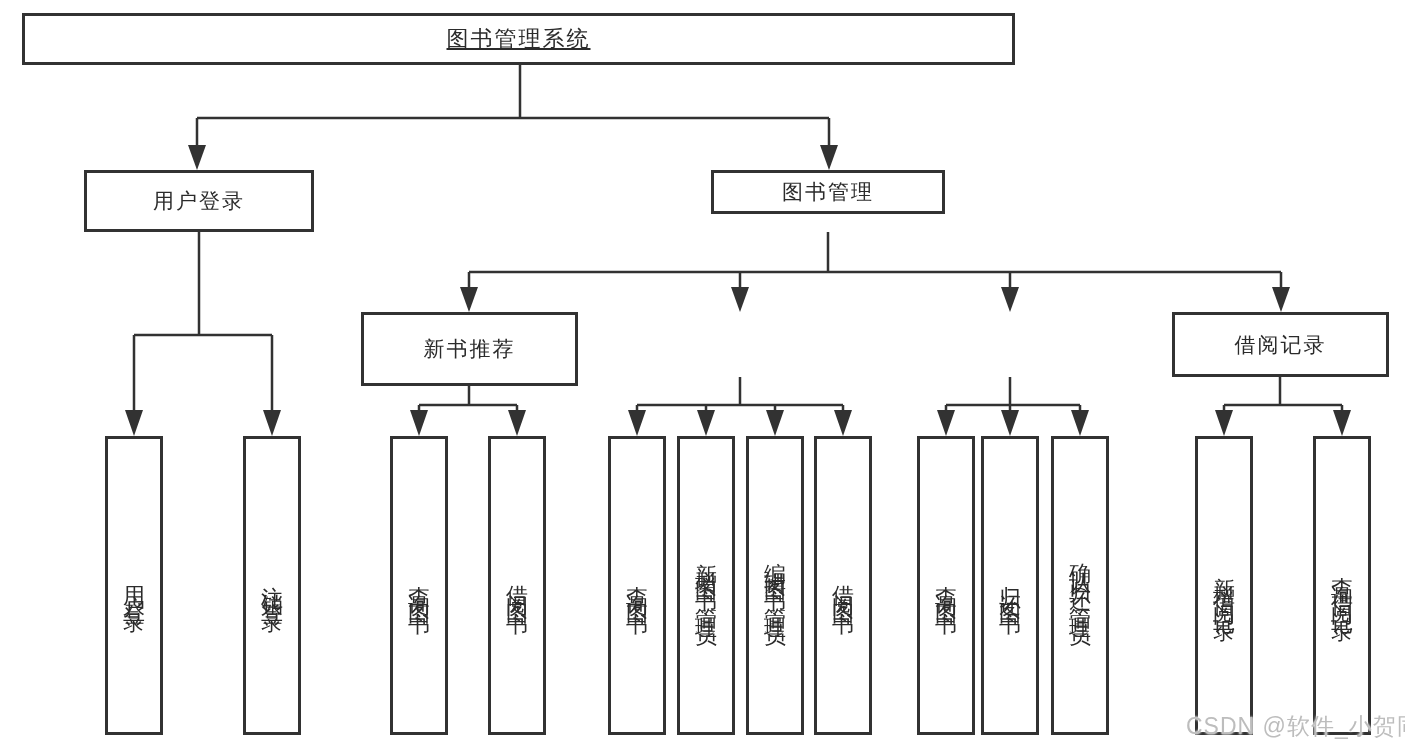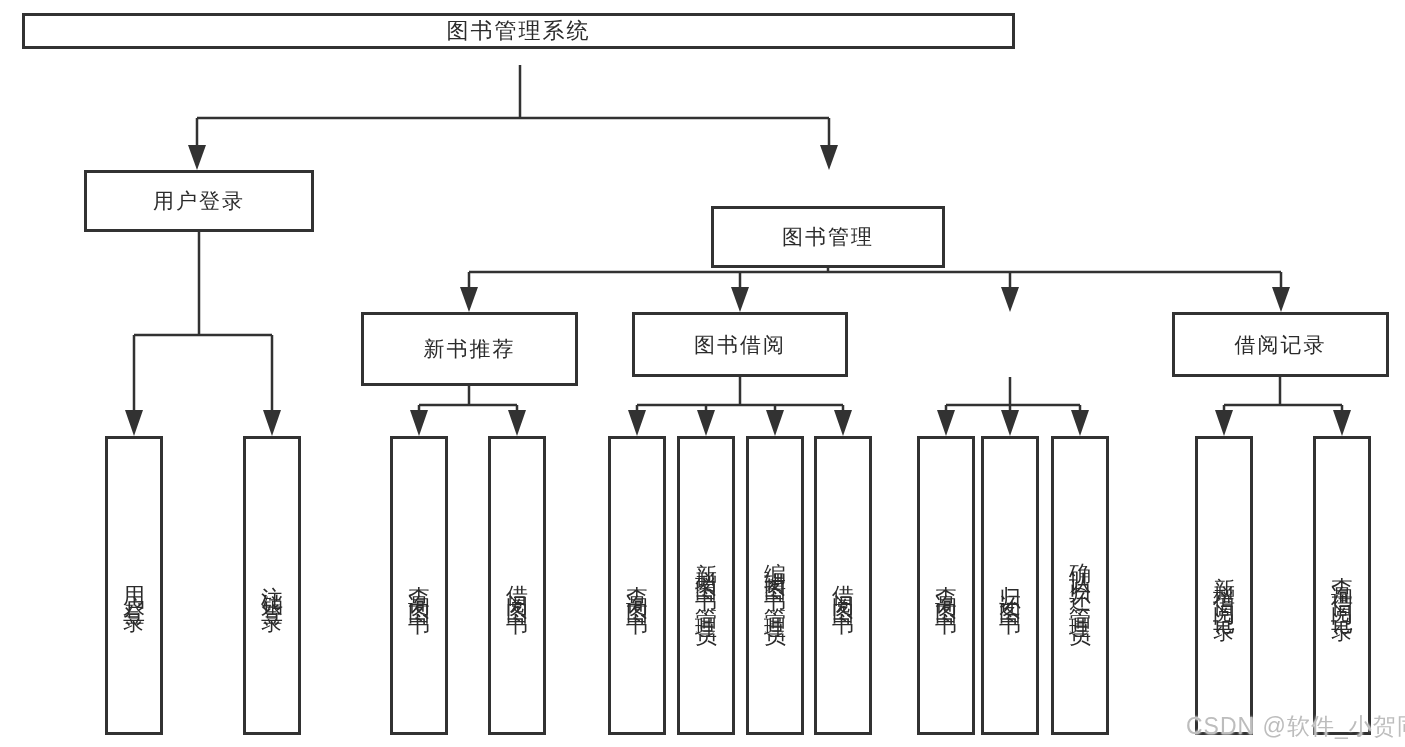--- a/index.html
+++ b/index.html
@@ -56,36 +56,33 @@
       <polygon points="766,410 784,410 775,436"></polygon>
       <polygon points="834,410 852,410 843,436"></polygon>
       <polygon points="937,410 955,410 946,436"></polygon>
       <polygon points="1001,410 1019,410 1010,436"></polygon>
       <polygon points="1071,410 1089,410 1080,436"></polygon>
       <polygon points="1215,410 1233,410 1224,436"></polygon>
       <polygon points="1333,410 1351,410 1342,436"></polygon>
     </g>
   </svg>
 
-  <div class="box" style="left:22px;top:13px;width:993px;height:36px;">
+  <div class="box" style="left:22px;top:13px;width:993px;height:52px;text-decoration:underline;">
     <span class="root-label">图书管理系统</span>
   </div>
 
   <div class="box" style="left:84px;top:170px;width:230px;height:62px;">
     <span class="h-label">用户登录</span>
   </div>
-  <div class="box" style="left:711px;top:170px;width:234px;height:62px;margin-top:36px;">
+  <div class="box" style="left:711px;top:170px;width:234px;height:44px;">
     <span class="h-label">图书管理</span>
   </div>
 
   <div class="box" style="left:361px;top:312px;width:217px;height:74px;">
     <span class="h-label">新书推荐</span>
-  </div>
-  <div class="box" style="left:632px;top:312px;width:216px;height:65px;">
-    <span class="h-label">图书借阅</span>
   </div>
   <div class="box" style="left:1172px;top:312px;width:217px;height:65px;">
     <span class="h-label">借阅记录</span>
   </div>
 
   <div class="box" style="left:105px;top:436px;width:58px;height:299px;">
     <span class="v-label">用户登录</span>
   </div>
   <div class="box" style="left:243px;top:436px;width:58px;height:299px;">
     <span class="v-label">注销登录</span>

